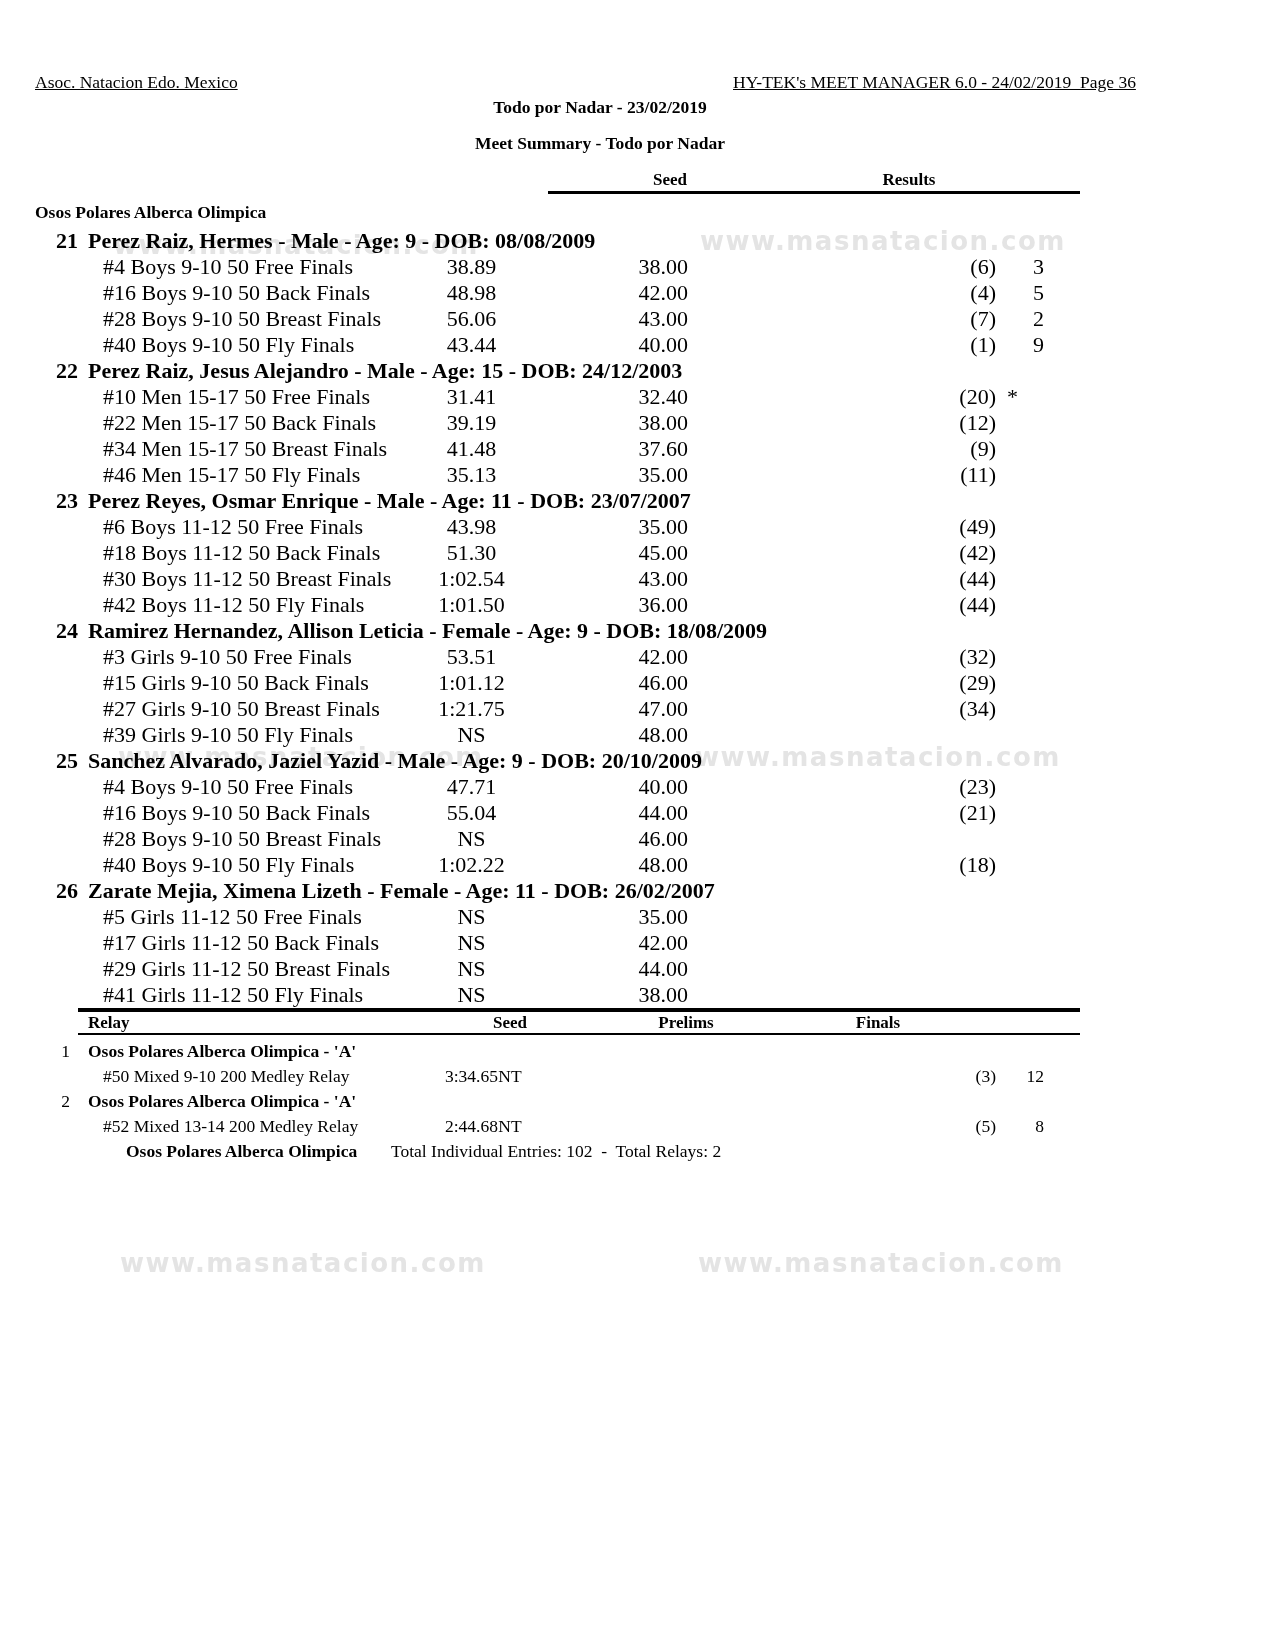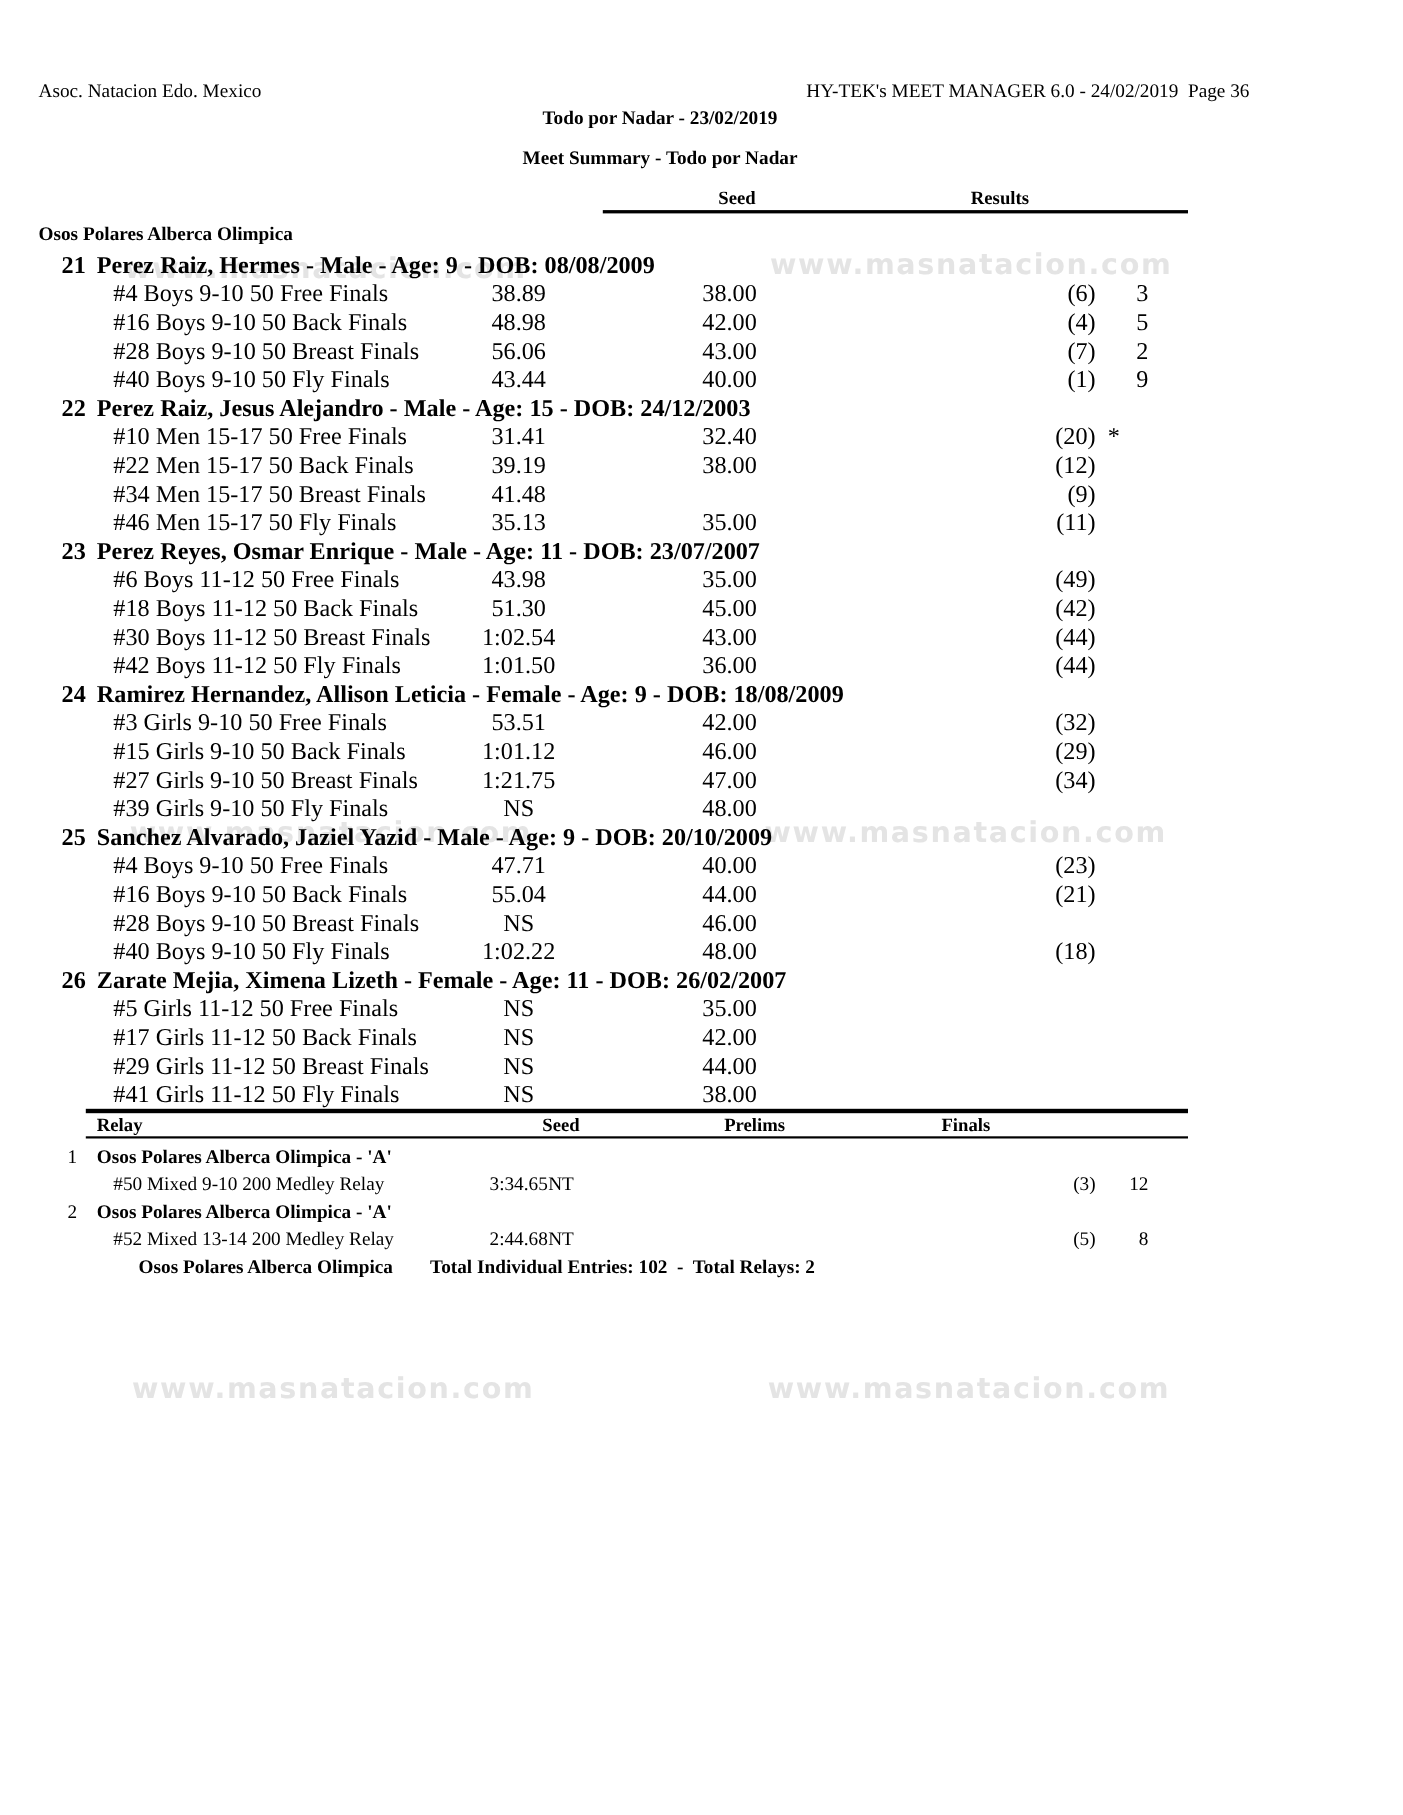--- a/index.html
+++ b/index.html
@@ -2,21 +2,21 @@
 <html><head>
 <meta charset="utf-8">
 <style>
   html,body{margin:0;padding:0;}
   body{
     width:1275px;height:1650px;background:#ffffff;position:relative;
     font-family:"Liberation Serif","DejaVu Serif",serif;color:#000;
     overflow:hidden;
   }
   .abs{position:absolute;}
-  .pre{white-space:pre;}
+  .pre{white-space:pre;text-decoration:underline;}
   .b{font-weight:bold;}
   .fs{font-size:17.5px;line-height:20px;}
   
   .wm{
     position:absolute;z-index:0;
     font-family:"DejaVu Sans",sans-serif;font-weight:bold;
     font-size:26px;letter-spacing:1.5px;color:#e4e4e4;
   }
   
   #report{position:absolute;left:0;top:228px;width:1275px;z-index:1;}
@@ -37,21 +37,21 @@
   .rule-thick{margin-left:78px;width:1002px;height:4px;background:#000;}
   .rule-thin{margin-left:78px;width:1002px;height:2px;background:#000;}
   .relay-hdr{position:relative;height:21px;line-height:21px;font-size:17px;}
   .relay-hdr>span{position:absolute;top:0;font-weight:bold;}
   .rh-relay{left:88px;}
   .rh-seed{left:440px;width:140px;text-align:center;}
   .rh-prelims{left:616px;width:140px;text-align:center;}
   .rh-finals{left:808px;width:140px;text-align:center;}
   .spacer4{height:4px;}
   .f-team{left:126px;font-weight:bold;}
-  .f-totals{left:391px;font-weight:bold;white-space:pre;}
+  .f-totals{left:391px;font-weight:normal;white-space:pre;}
   
   .col-hdr{position:absolute;top:170px;height:20px;line-height:20px;font-weight:bold;font-size:17px;text-align:center;z-index:1;}
   #rule-top{position:absolute;left:548px;top:191px;width:532px;height:3px;background:#000;z-index:1;}
 </style>
 </head>
 <body>
 
 <div class="wm" style="left: 113px; top: 230px; color: rgb(228, 228, 228);">www.masnatacion.com</div>
 <div class="wm" style="left: 700px; top: 226px; color: rgb(228, 228, 228);">www.masnatacion.com</div>
 <div class="wm" style="left: 118px; top: 742px; color: rgb(228, 228, 228);">www.masnatacion.com</div>
@@ -123,20 +123,21 @@
   <div class="row">
     <span class="c-event">#22 Men 15-17 50 Back Finals</span>
     <span class="c-seed">38.00</span>
     <span class="c-result">39.19</span>
     <span class="c-place">(12)</span>
     <span class="c-flag"></span>
     <span class="c-points"></span>
   </div>
   <div class="row">
     <span class="c-event">#34 Men 15-17 50 Breast Finals</span>
+    <span class="c-seed">37.60</span>
     <span class="c-result">41.48</span>
     <span class="c-place">(9)</span>
     <span class="c-flag"></span>
     <span class="c-points"></span>
   </div>
   <div class="row">
     <span class="c-event">#46 Men 15-17 50 Fly Finals</span>
     <span class="c-seed">35.00</span>
     <span class="c-result">35.13</span>
     <span class="c-place">(11)</span>

